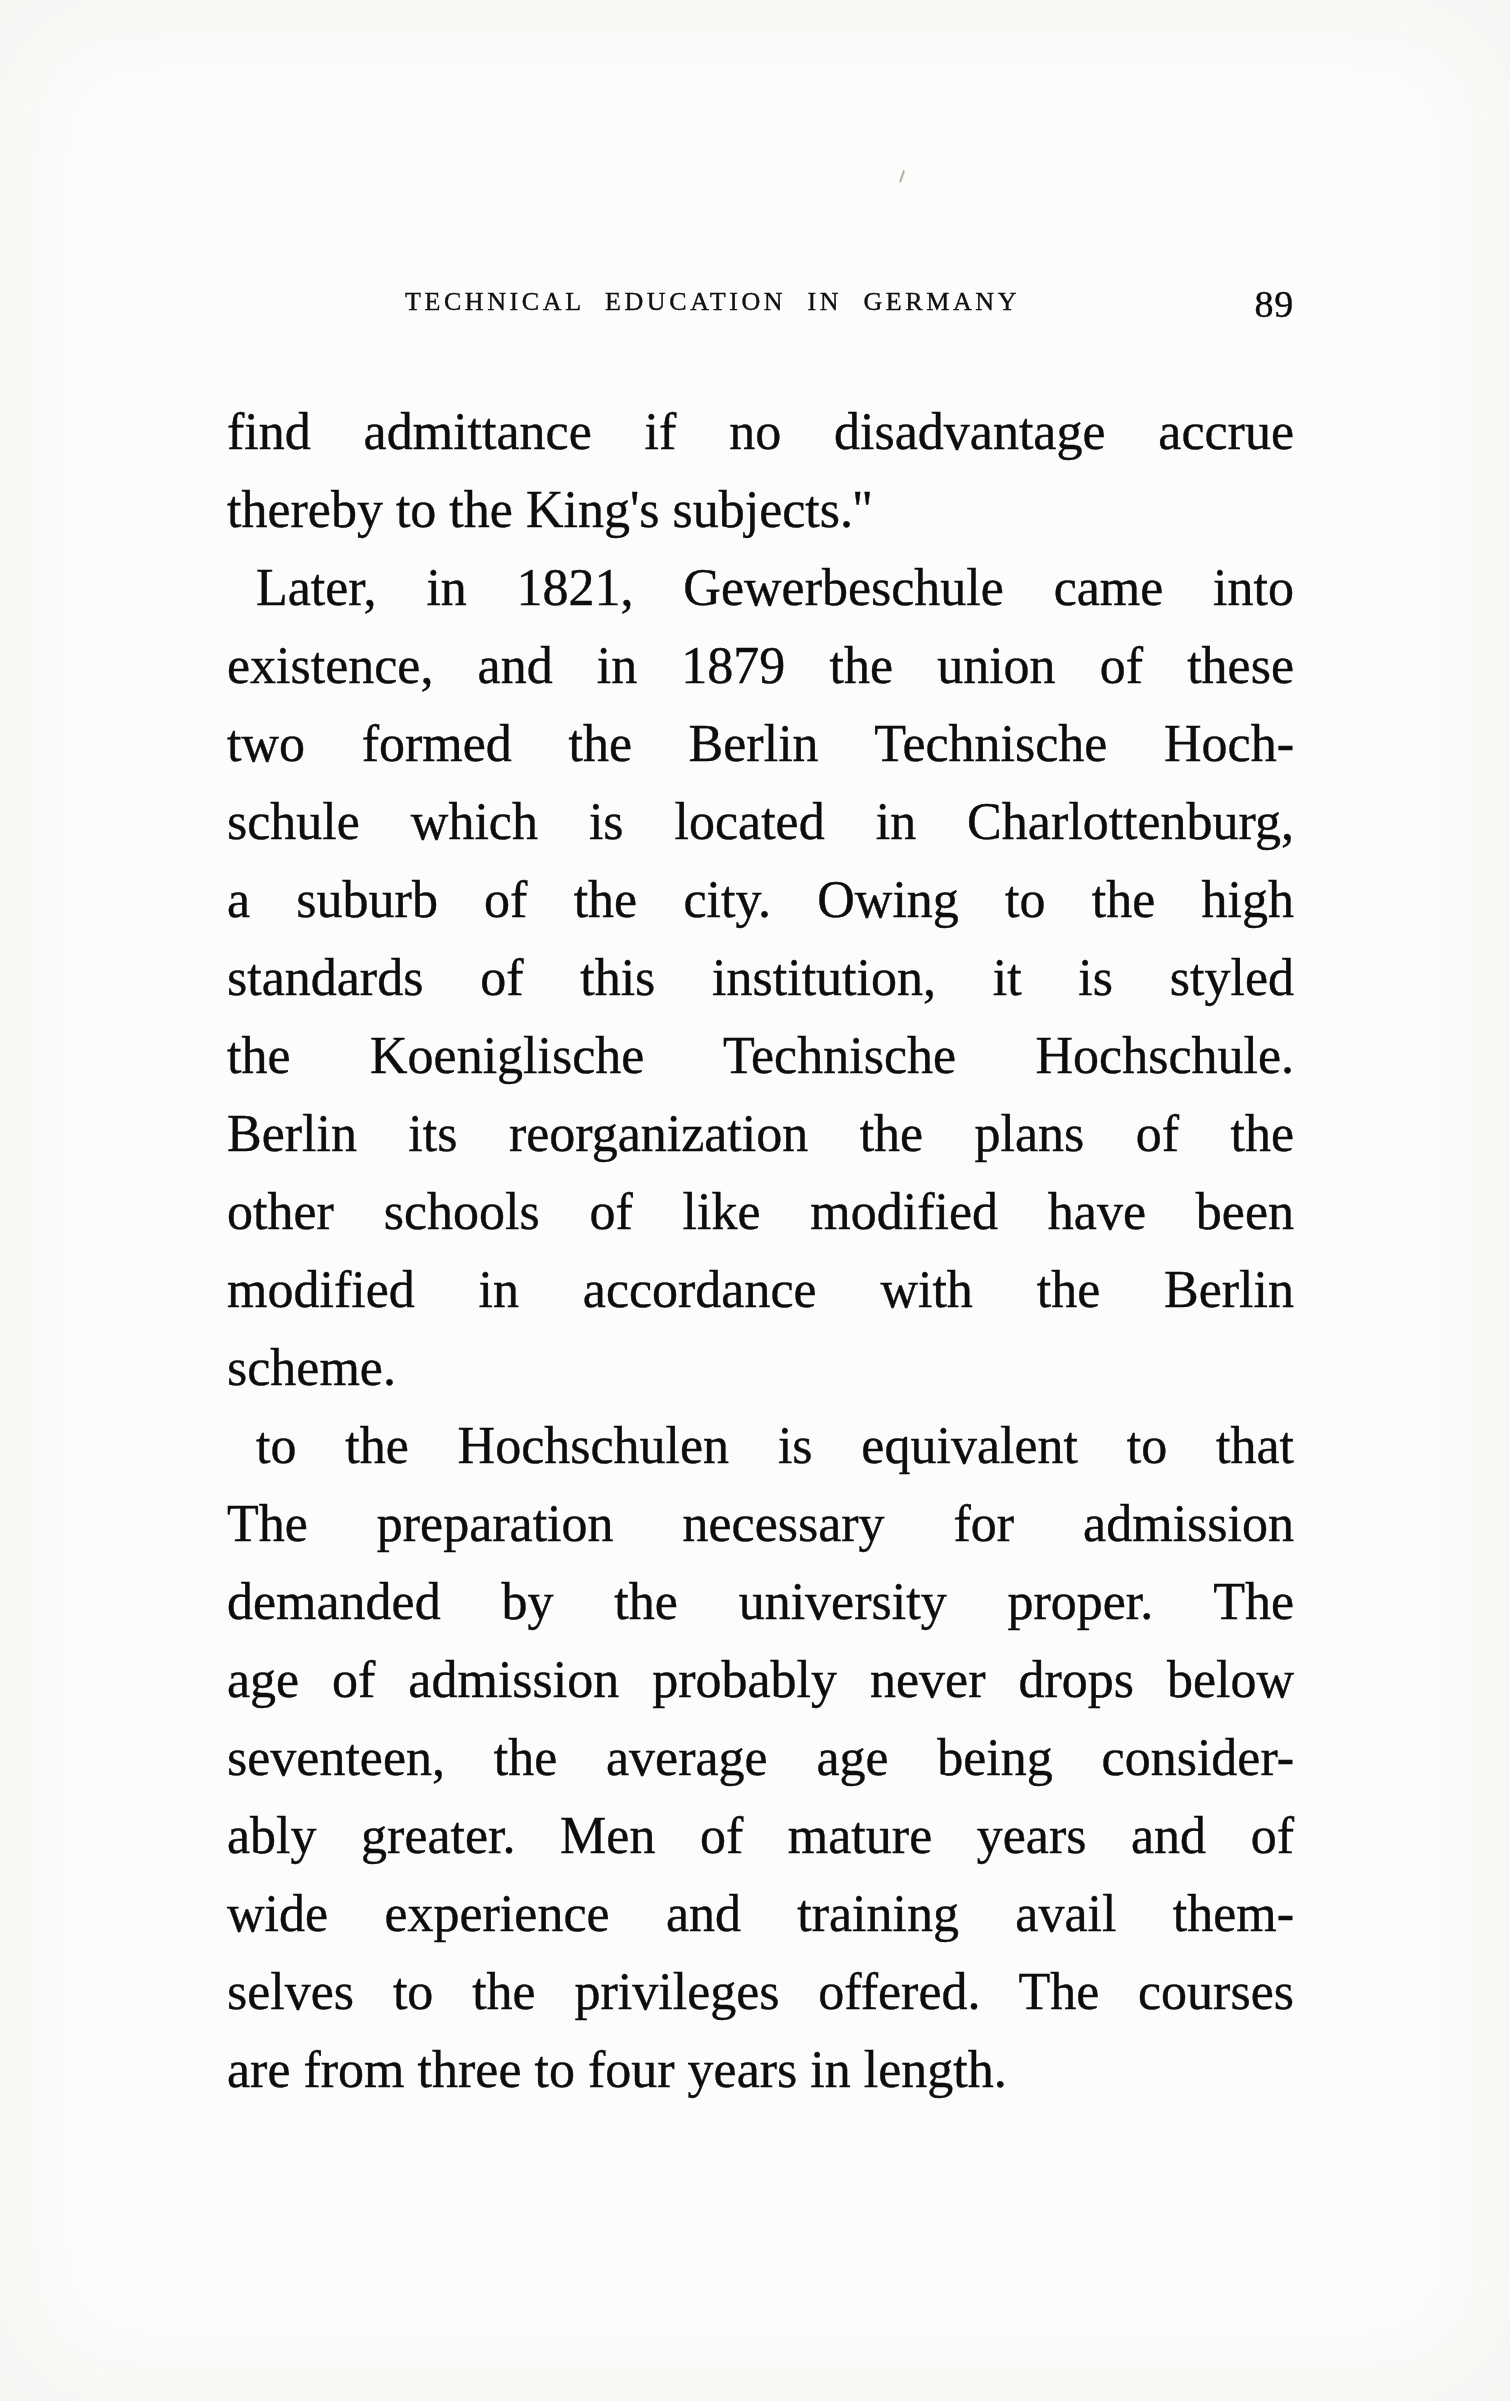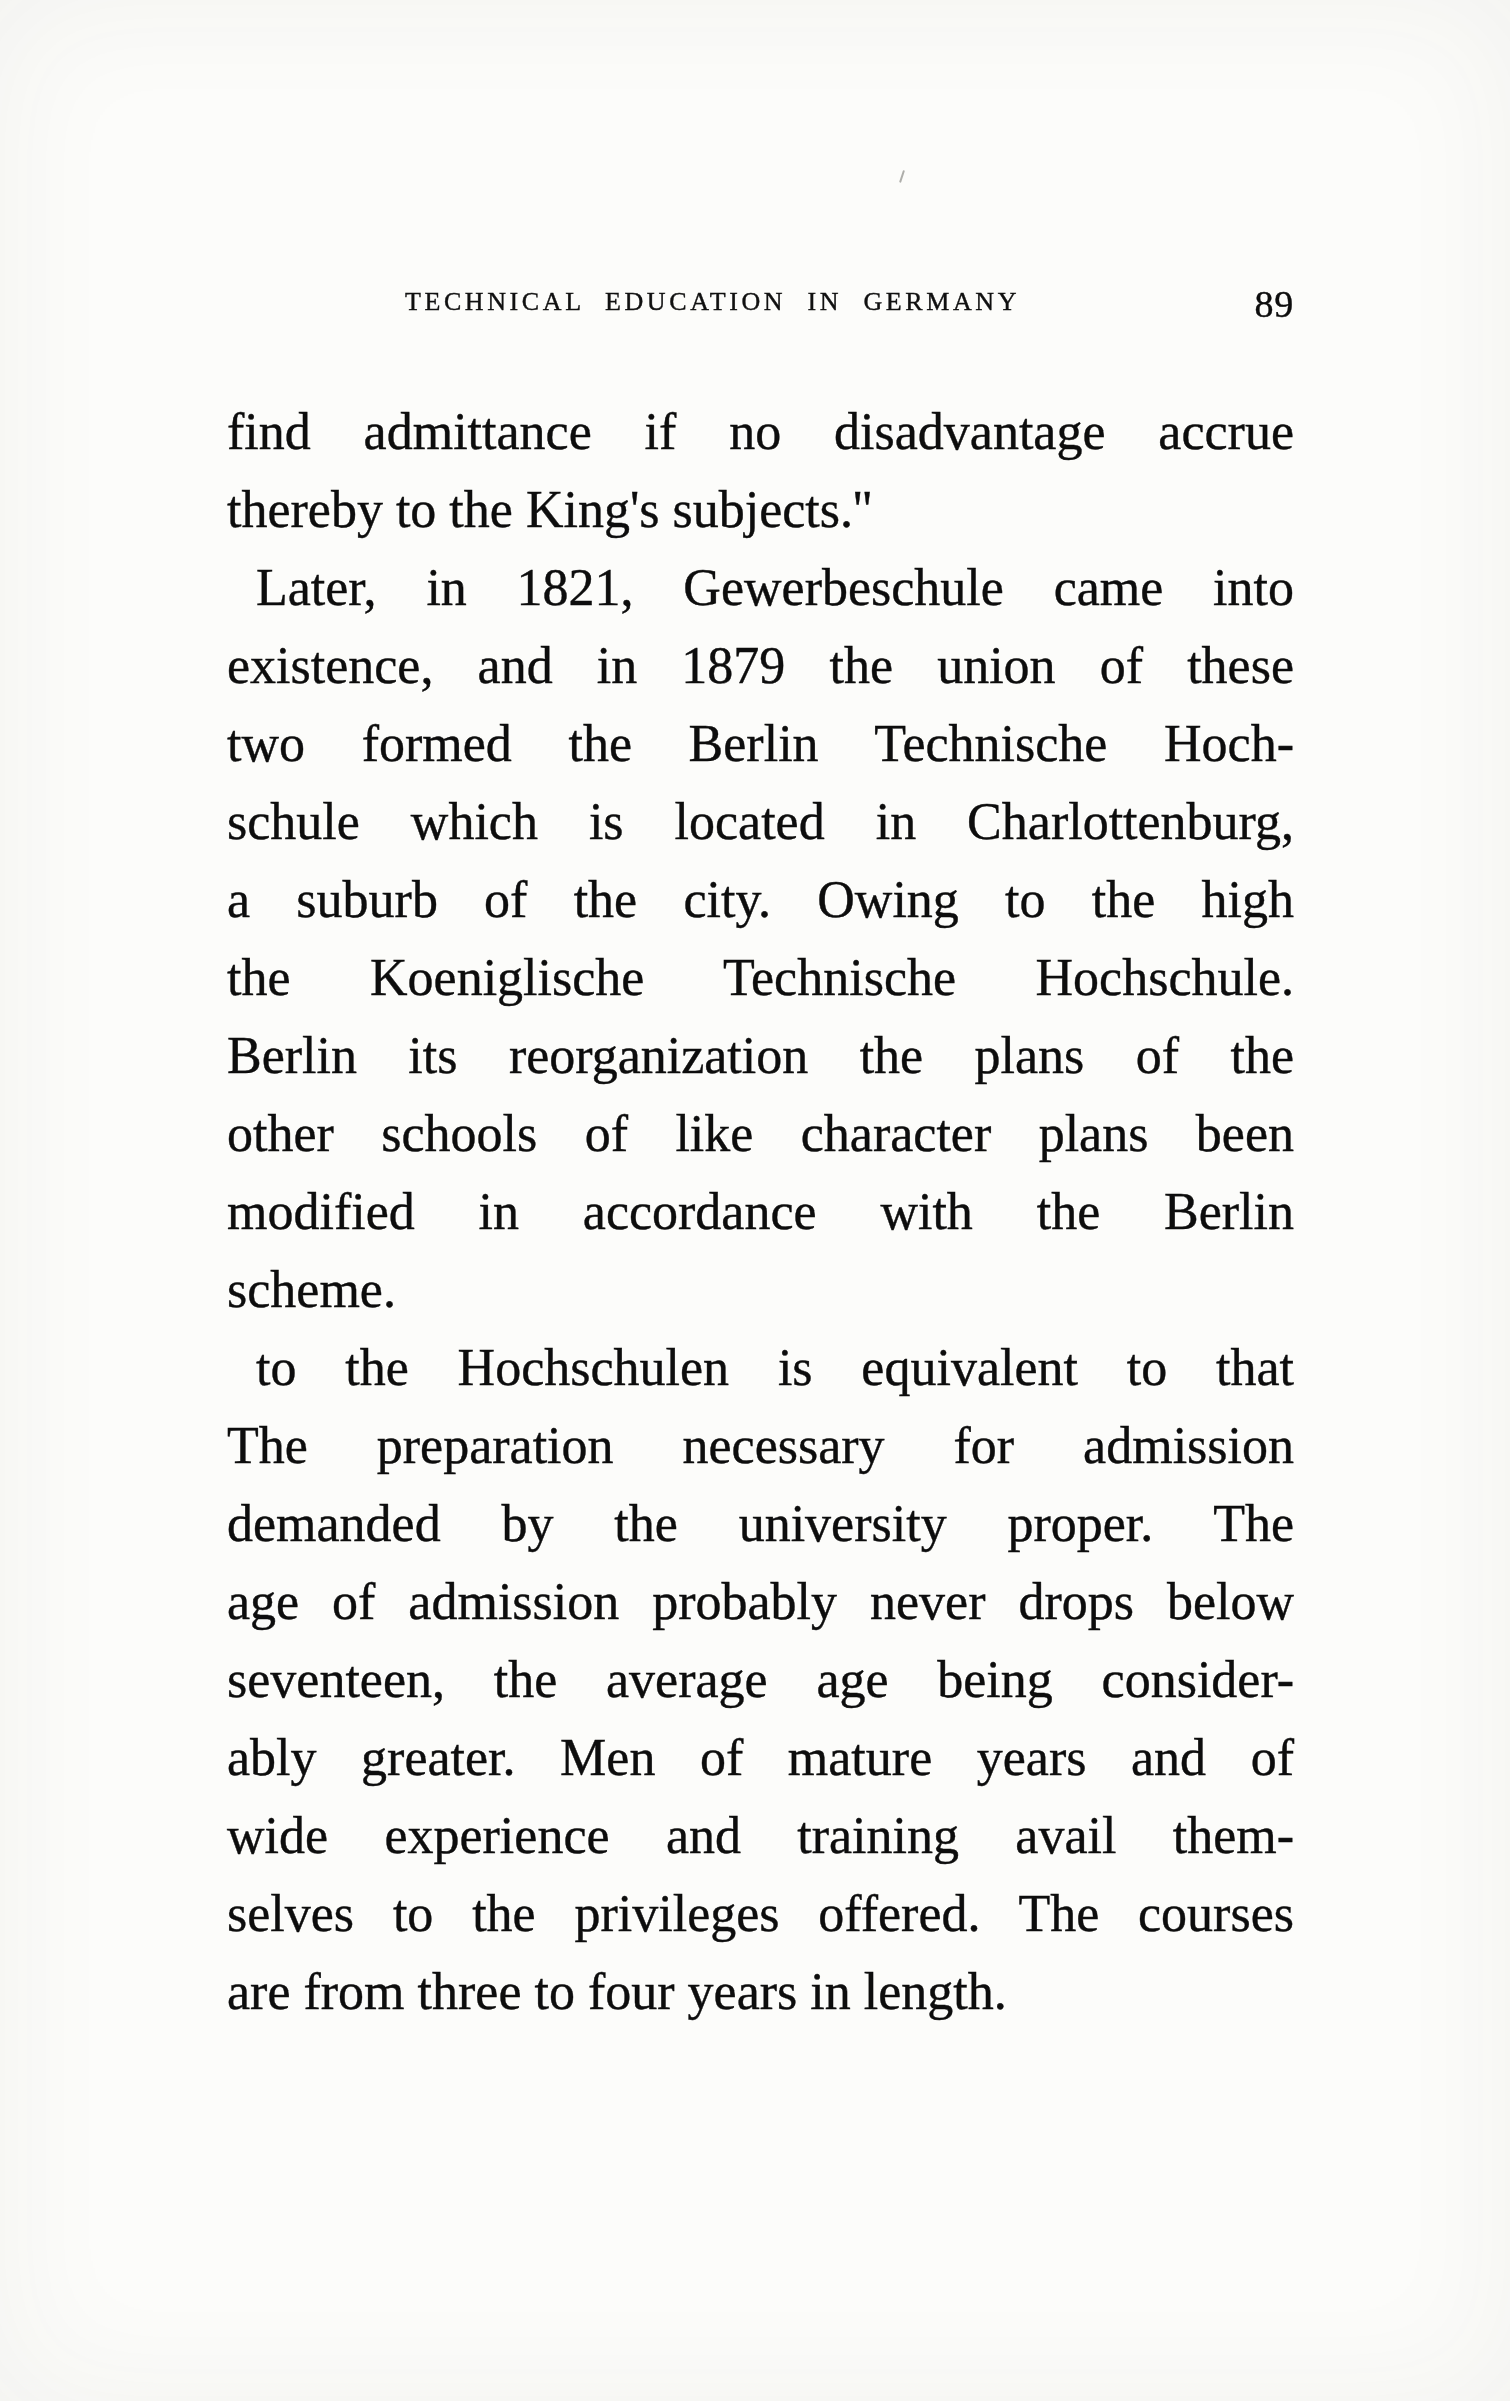--- a/index.html
+++ b/index.html
@@ -101,23 +101,24 @@
     <div class="para">
           <div class="line">find admittance if no disadvantage accrue</div>
           <div class="line last">thereby to the King's subjects.''</div>
         </div>
         <div class="para indent">
           <div class="line">Later, in 1821, Gewerbeschule came into</div>
           <div class="line">existence, and in 1879 the union of these</div>
           <div class="line">two formed the Berlin Technische Hoch-</div>
           <div class="line">schule which is located in Charlottenburg,</div>
           <div class="line">a suburb of the city. Owing to the high</div>
+          <div class="line">standards of this institution, it is styled</div>
           <div class="line">the Koeniglische Technische Hochschule.</div>
           <div class="line">Berlin its reorganization the plans of the</div>
-          <div class="line">other schools of like character plans been</div>
+          <div class="line">other schools of like modified have been</div>
           <div class="line">modified in accordance with the Berlin</div>
           <div class="line last">scheme.</div>
         </div>
         <div class="para indent">
           <div class="line">to the Hochschulen is equivalent to that</div>
           <div class="line">The preparation necessary for admission</div>
           <div class="line">demanded by the university proper. The</div>
           <div class="line">age of admission probably never drops below</div>
           <div class="line">seventeen, the average age being consider-</div>
           <div class="line">ably greater. Men of mature years and of</div>

